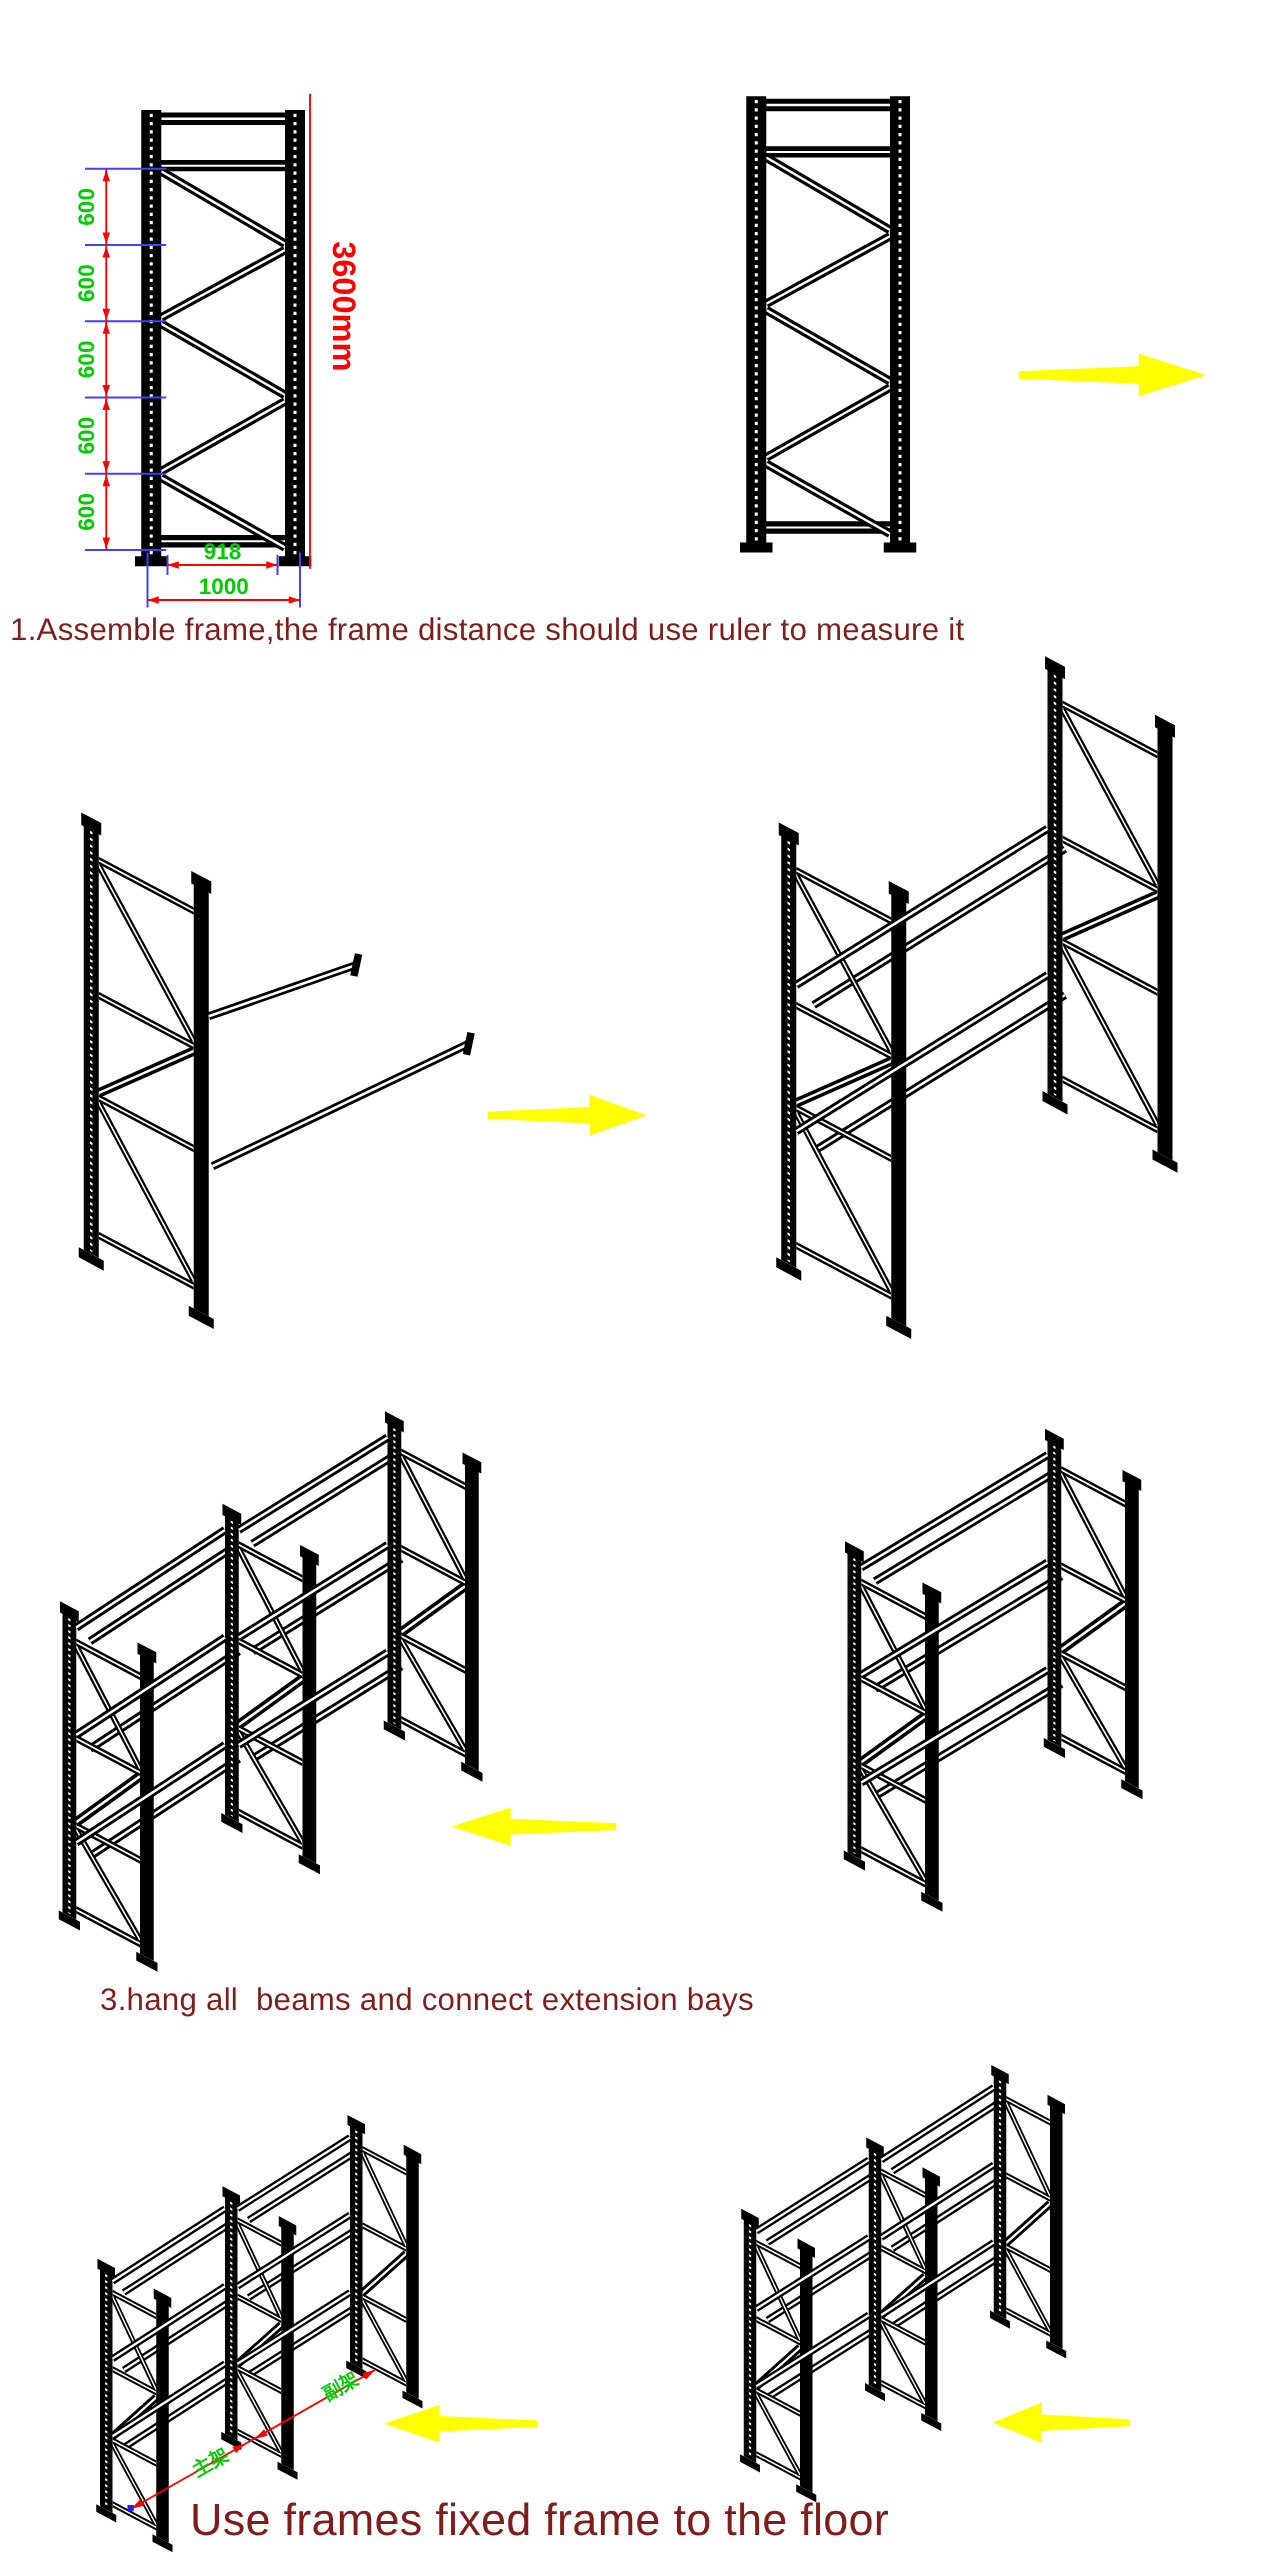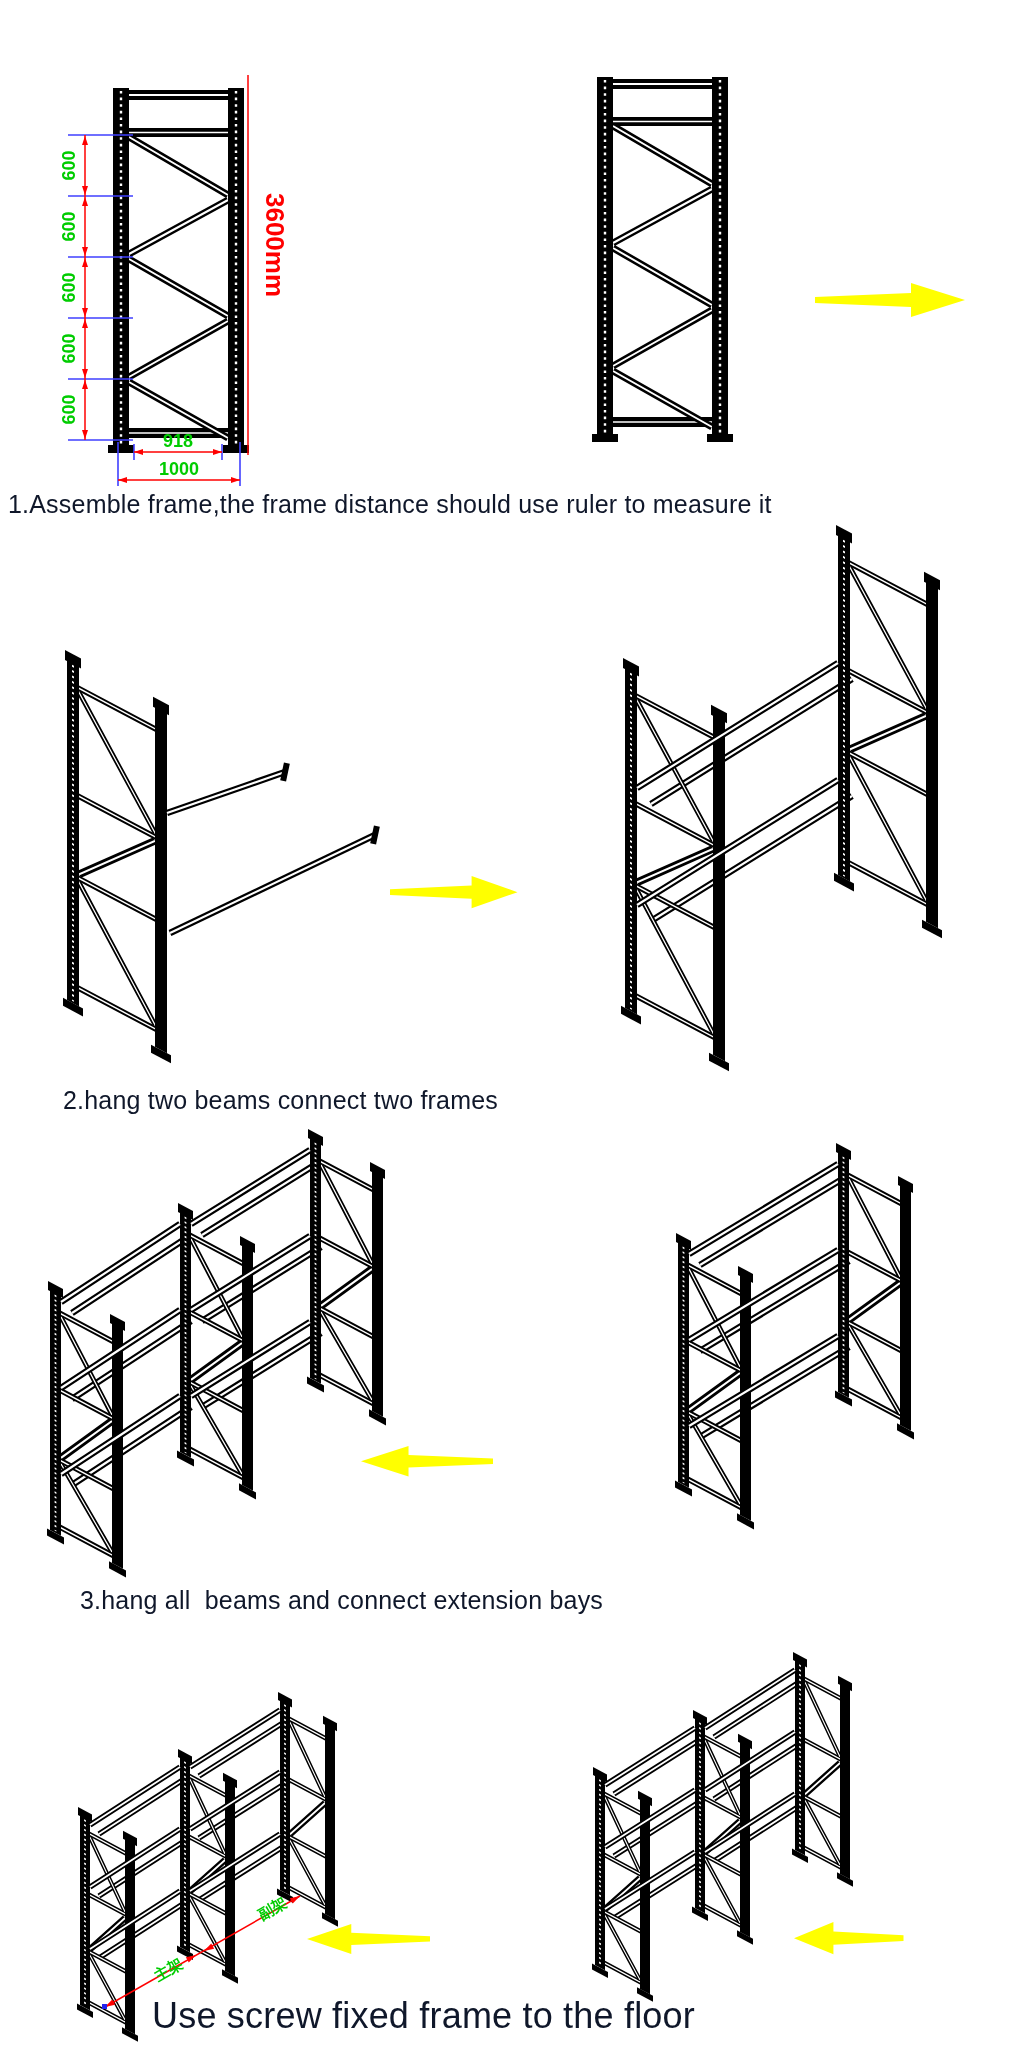--- a/index.html
+++ b/index.html
@@ -1,20 +1,20 @@
 <!DOCTYPE html>
 <html><head>
 <meta charset="utf-8">
 <style>
   *{margin:0;padding:0;box-sizing:border-box}
   html,body{background:#fff}
   .canvas{position:relative;width:1030px;height:2048px;background:#fff;overflow:hidden;
           font-family:"Liberation Sans",sans-serif;color:#161616}
   .abs{position:absolute}
-  .cap{position:absolute;font-size:25px;color:#0f172a;white-space:pre;letter-spacing:.2px}
+  .cap{position:absolute;font-size:25px;color:#7f1d1d;white-space:pre;letter-spacing:.2px}
   .cap-big{font-size:36px}
   svg{overflow:visible}
   
   .zz-k{stroke:#000;stroke-width:7;fill:none}
   .zz-w{stroke:#fff;stroke-width:2;fill:none}
   .rg-k{stroke:#000;stroke-width:6;fill:none}
   .rg-w{stroke:#fff;stroke-width:1.6;fill:none}
   .rg-k3{stroke:#000;stroke-width:5;fill:none}
   .rg-w3{stroke:#fff;stroke-width:1.4;fill:none}
   .perf{stroke:#fff;stroke-width:2.4;stroke-dasharray:2.6 4;fill:none}
@@ -286,17 +286,16 @@
 
   <svg class="abs" style="left:0;top:0" width="1030" height="2048" viewBox="0 0 1030 2048">
     <use href="#gArrowR" transform="translate(815,283)"></use>
     <use href="#gArrowR" transform="translate(390,876) scale(0.85,0.95)"></use>
     <use href="#gArrowL" transform="translate(361,1446) scale(0.88,0.9)"></use>
     <use href="#gArrowL" transform="translate(307,1924) scale(0.82,0.88)"></use>
     <use href="#gArrowL" transform="translate(794,1922) scale(0.73,0.95)"></use>
   </svg>
 
   <div class="cap" style="left:8px;top:490px">1.Assemble frame,the frame distance should use ruler to measure it</div>
-  <div class="cap" style="left:63px;top:1086px">2.hang two beams connect two frames</div>
   <div class="cap" style="left:80px;top:1586px">3.hang all  beams and connect extension bays</div>
-  <div class="cap cap-big" style="left:152px;top:1995px">Use screw fixed frame to the floor</div>
+  <div class="cap cap-big" style="left:152px;top:1995px">Use frames fixed frame to the floor</div>
 
 </div>
 
 </body></html>

